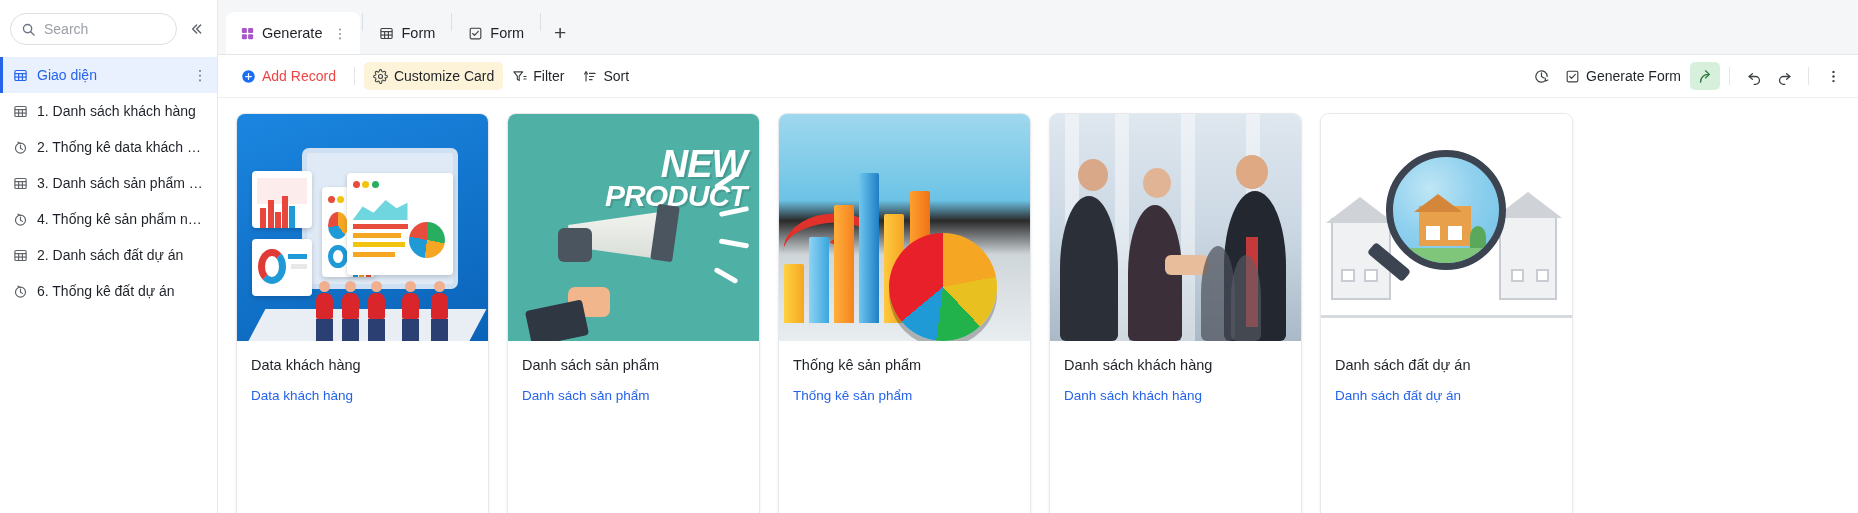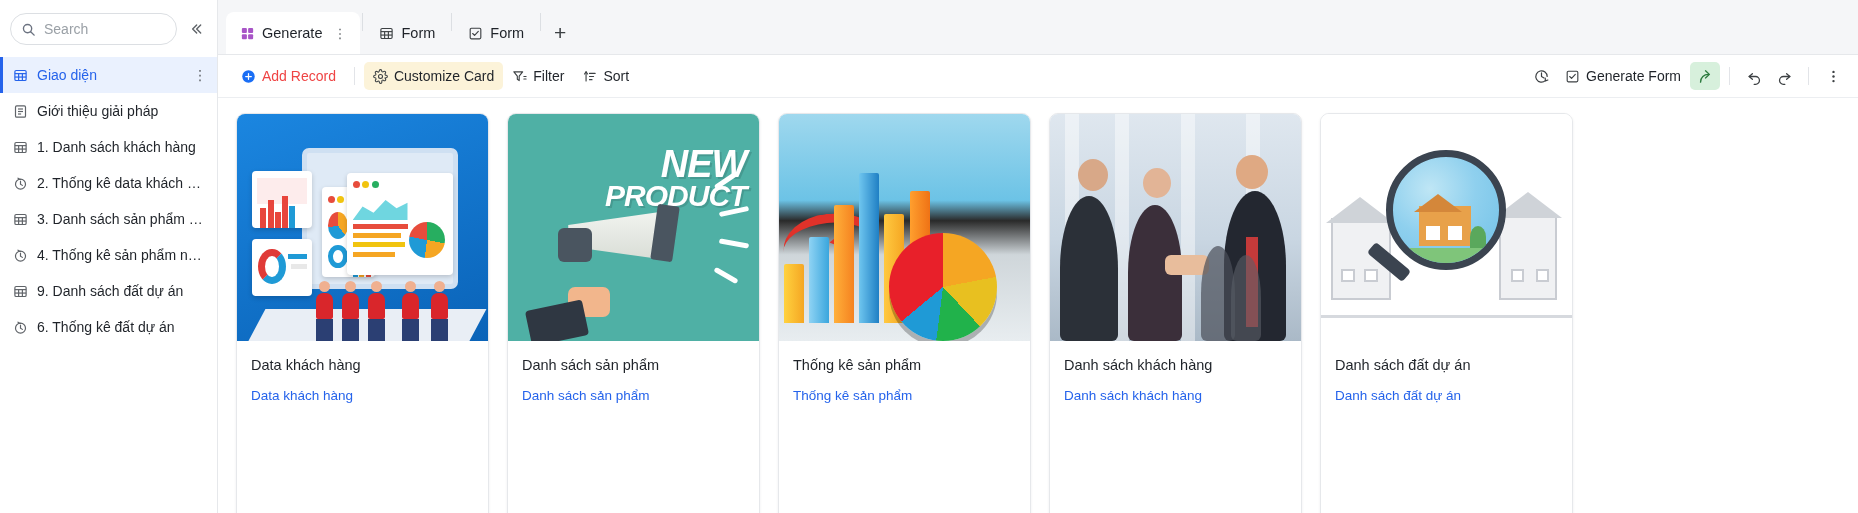--- a/index.html
+++ b/index.html
@@ -261,31 +261,20 @@
             <line x1="3" y1="9" x2="21" y2="9"></line>
               <line x1="3" y1="14.5" x2="21" y2="14.5"></line>
             <line x1="9" y1="9" x2="9" y2="20"></line>
               <line x1="15" y1="9" x2="15" y2="20"></line>
           </svg>
         </span>
         <span class="label">Giao diện</span>
         <span class="nav-dots">⋮</span>
       </div>
 
-      <div class="nav-item">
-        <span class="ic">
-          <svg class="svg-ic" width="15" height="15" viewBox="0 0 24 24" fill="none" stroke="currentColor" stroke-width="1.9">
-            <rect x="4" y="3" width="16" height="18" rx="2"></rect>
-            <line x1="8" y1="8" x2="16" y2="8"></line>
-              <line x1="8" y1="12" x2="16" y2="12"></line>
-            <line x1="8" y1="16" x2="13" y2="16"></line>
-          </svg>
-        </span>
-        <span class="label">Giới thiệu giải pháp</span>
-      </div>
 
       <div class="nav-item">
         <span class="ic">
           <svg class="svg-ic" width="15" height="15" viewBox="0 0 24 24" fill="none" stroke="currentColor" stroke-width="1.9">
             <rect x="3" y="4" width="18" height="16" rx="2"></rect>
             <line x1="3" y1="9" x2="21" y2="9"></line>
               <line x1="3" y1="14.5" x2="21" y2="14.5"></line>
             <line x1="9" y1="9" x2="9" y2="20"></line>
               <line x1="15" y1="9" x2="15" y2="20"></line>
           </svg>
@@ -331,21 +320,21 @@
       <div class="nav-item">
         <span class="ic">
           <svg class="svg-ic" width="15" height="15" viewBox="0 0 24 24" fill="none" stroke="currentColor" stroke-width="1.9">
             <rect x="3" y="4" width="18" height="16" rx="2"></rect>
             <line x1="3" y1="9" x2="21" y2="9"></line>
               <line x1="3" y1="14.5" x2="21" y2="14.5"></line>
             <line x1="9" y1="9" x2="9" y2="20"></line>
               <line x1="15" y1="9" x2="15" y2="20"></line>
           </svg>
         </span>
-        <span class="label">9. Danh sách đất dự án</span>
+        <span class="label">2. Danh sách đất dự án</span>
       </div>
 
       <div class="nav-item">
         <span class="ic">
           <svg class="svg-ic" width="15" height="15" viewBox="0 0 24 24" fill="none" stroke="currentColor" stroke-width="1.9" stroke-linecap="round">
             <circle cx="12" cy="13" r="8"></circle>
               <polyline points="12,8.5 12,13 15,15"></polyline>
             <line x1="8" y1="3.5" x2="12" y2="6"></line>
           </svg>
         </span>

